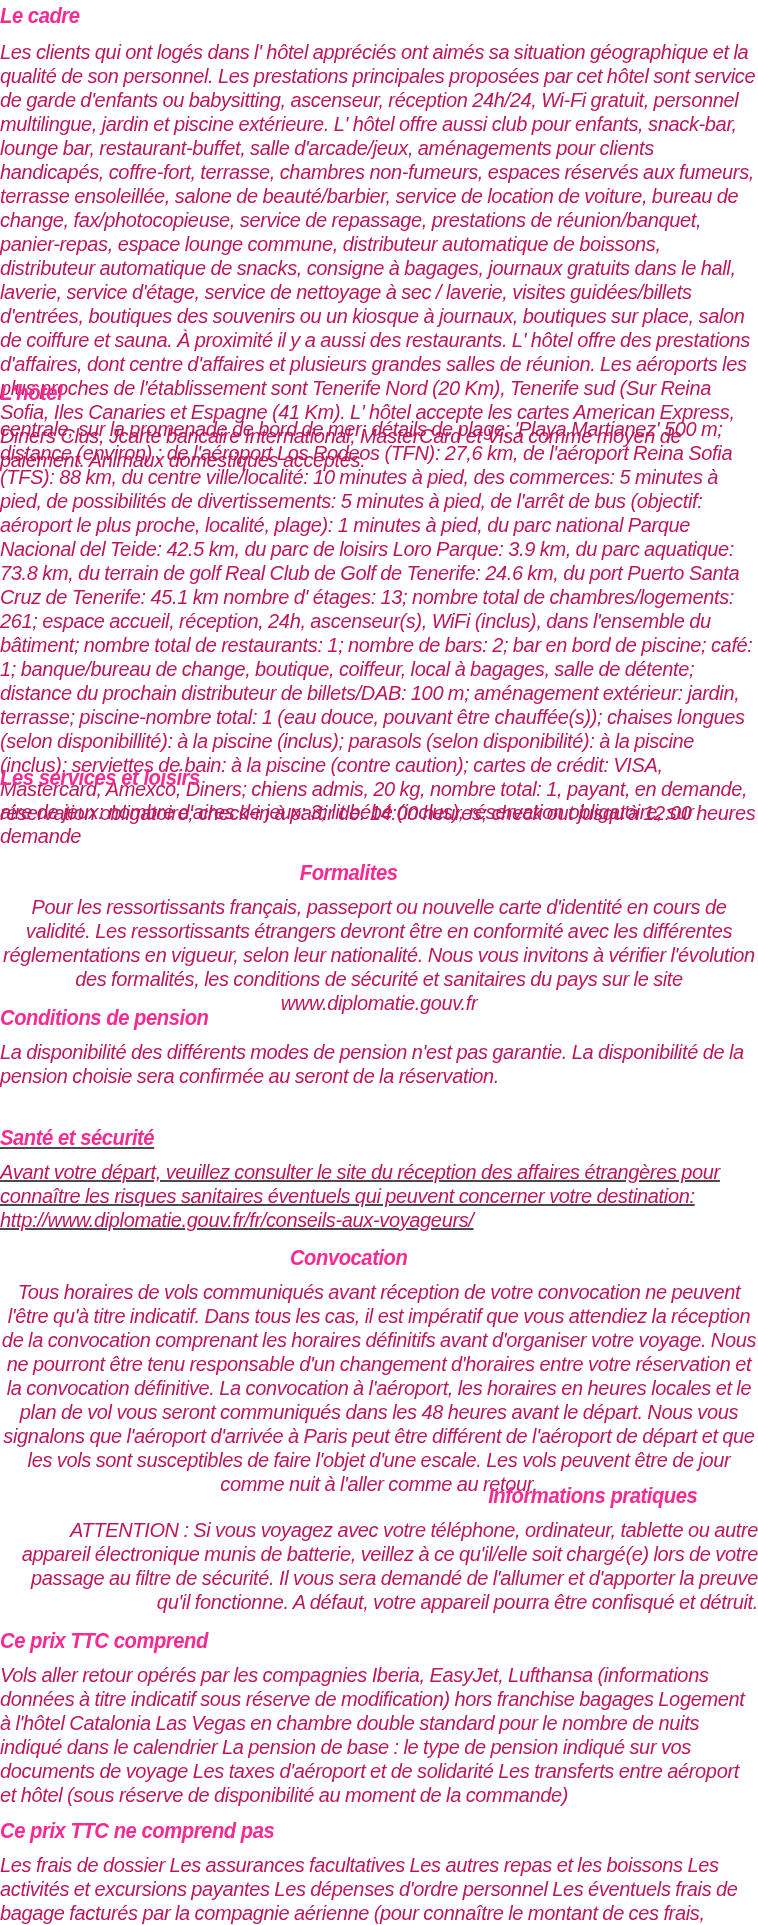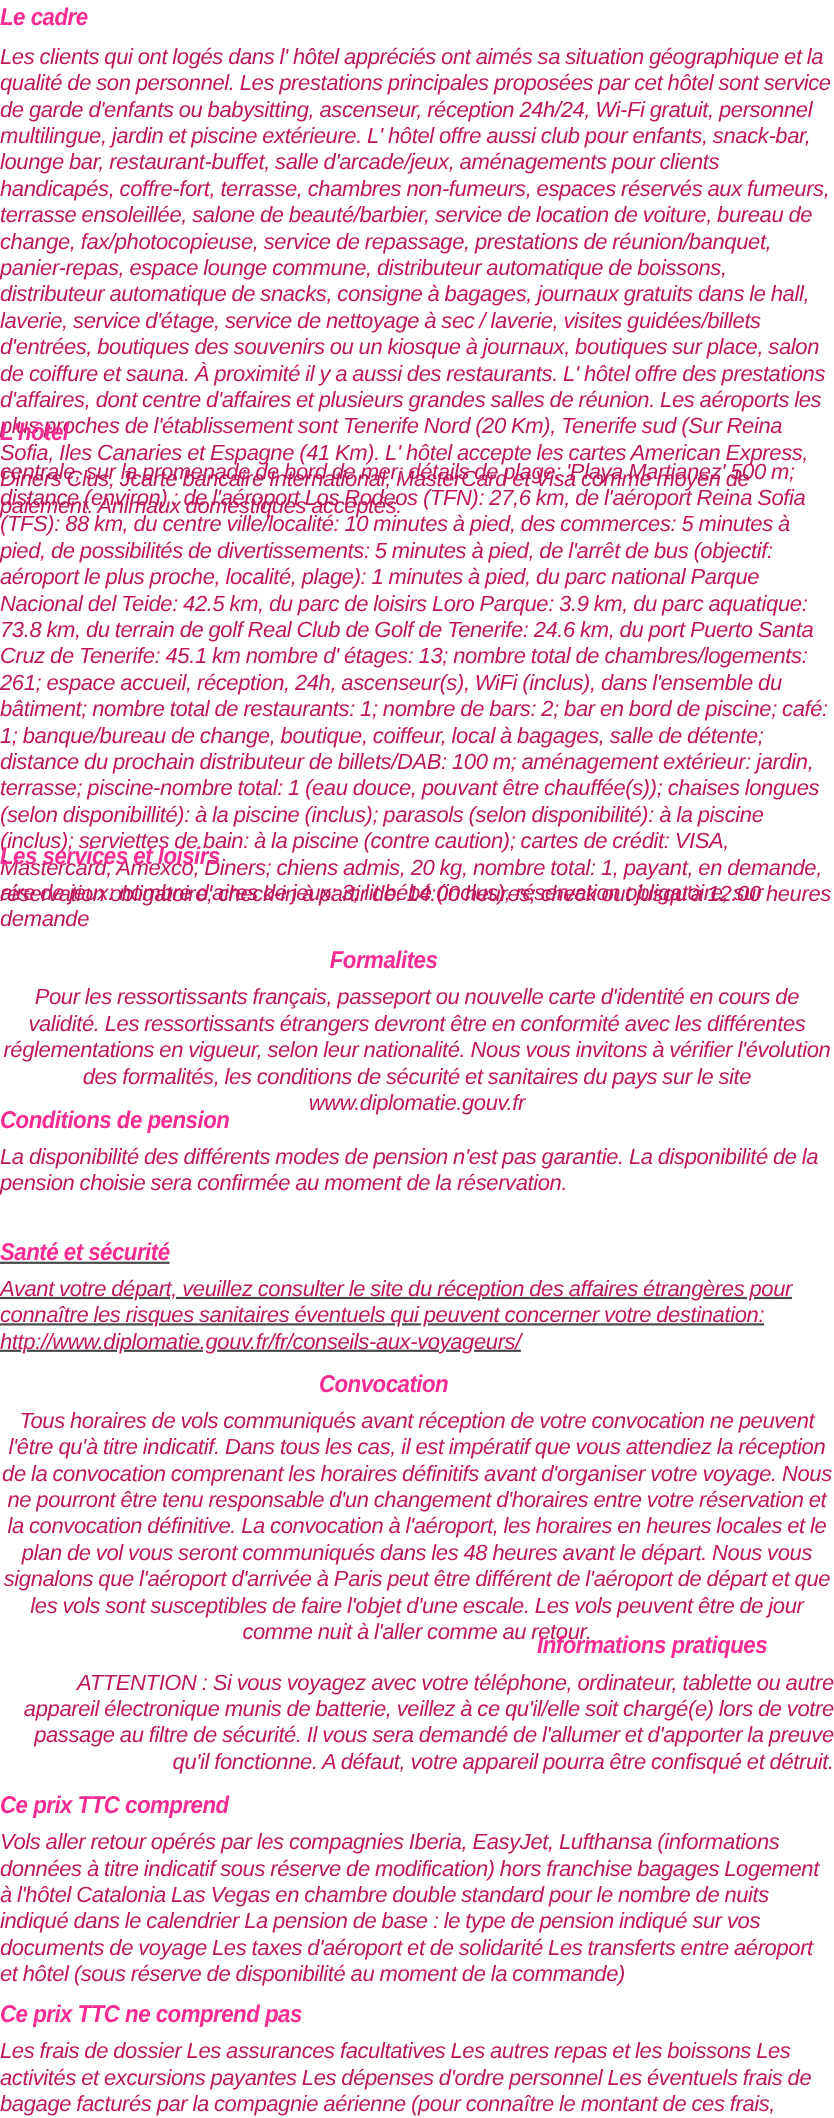--- a/index.html
+++ b/index.html
@@ -77,21 +77,21 @@
     <p class="section-body">aire de jeux: nombre d'aires de jeux: 3; lit bébé (inclus), réservation obligatoire, sur demande</p>
   </div>
 
   <div class="section" id="s-formalites">
     <h2 class="section-title">Formalites</h2>
     <p class="section-body">Pour les ressortissants français, passeport ou nouvelle carte d'identité en cours de validité. Les ressortissants étrangers devront être en conformité avec les différentes réglementations en vigueur, selon leur nationalité. Nous vous invitons à vérifier l'évolution des formalités, les conditions de sécurité et sanitaires du pays sur le site www.diplomatie.gouv.fr</p>
   </div>
 
   <div class="section" id="s-pension">
     <h2 class="section-title">Conditions de pension</h2>
-    <p class="section-body">La disponibilité des différents modes de pension n'est pas garantie. La disponibilité de la pension choisie sera confirmée au moment de la réservation.</p>
+    <p class="section-body">La disponibilité des différents modes de pension n'est pas garantie. La disponibilité de la pension choisie sera confirmée au seront de la réservation.</p>
   </div>
 
   <div class="section" id="s-sante">
     <h2 class="section-title">Santé et sécurité</h2>
     <p class="section-body">Avant votre départ, veuillez consulter le site du réception des affaires étrangères pour connaître les risques sanitaires éventuels qui peuvent concerner votre destination: http://www.diplomatie.gouv.fr/fr/conseils-aux-voyageurs/</p>
   </div>
 
   <div class="section" id="s-convocation">
     <h2 class="section-title">Convocation</h2>
     <p class="section-body">Tous horaires de vols communiqués avant réception de votre convocation ne peuvent l'être qu'à titre indicatif. Dans tous les cas, il est impératif que vous attendiez la réception de la convocation comprenant les horaires définitifs avant d'organiser votre voyage. Nous ne pourront être tenu responsable d'un changement d'horaires entre votre réservation et la convocation définitive. La convocation à l'aéroport, les horaires en heures locales et le plan de vol vous seront communiqués dans les 48 heures avant le départ. Nous vous signalons que l'aéroport d'arrivée à Paris peut être différent de l'aéroport de départ et que les vols sont susceptibles de faire l'objet d'une escale. Les vols peuvent être de jour comme nuit à l'aller comme au retour.</p>

